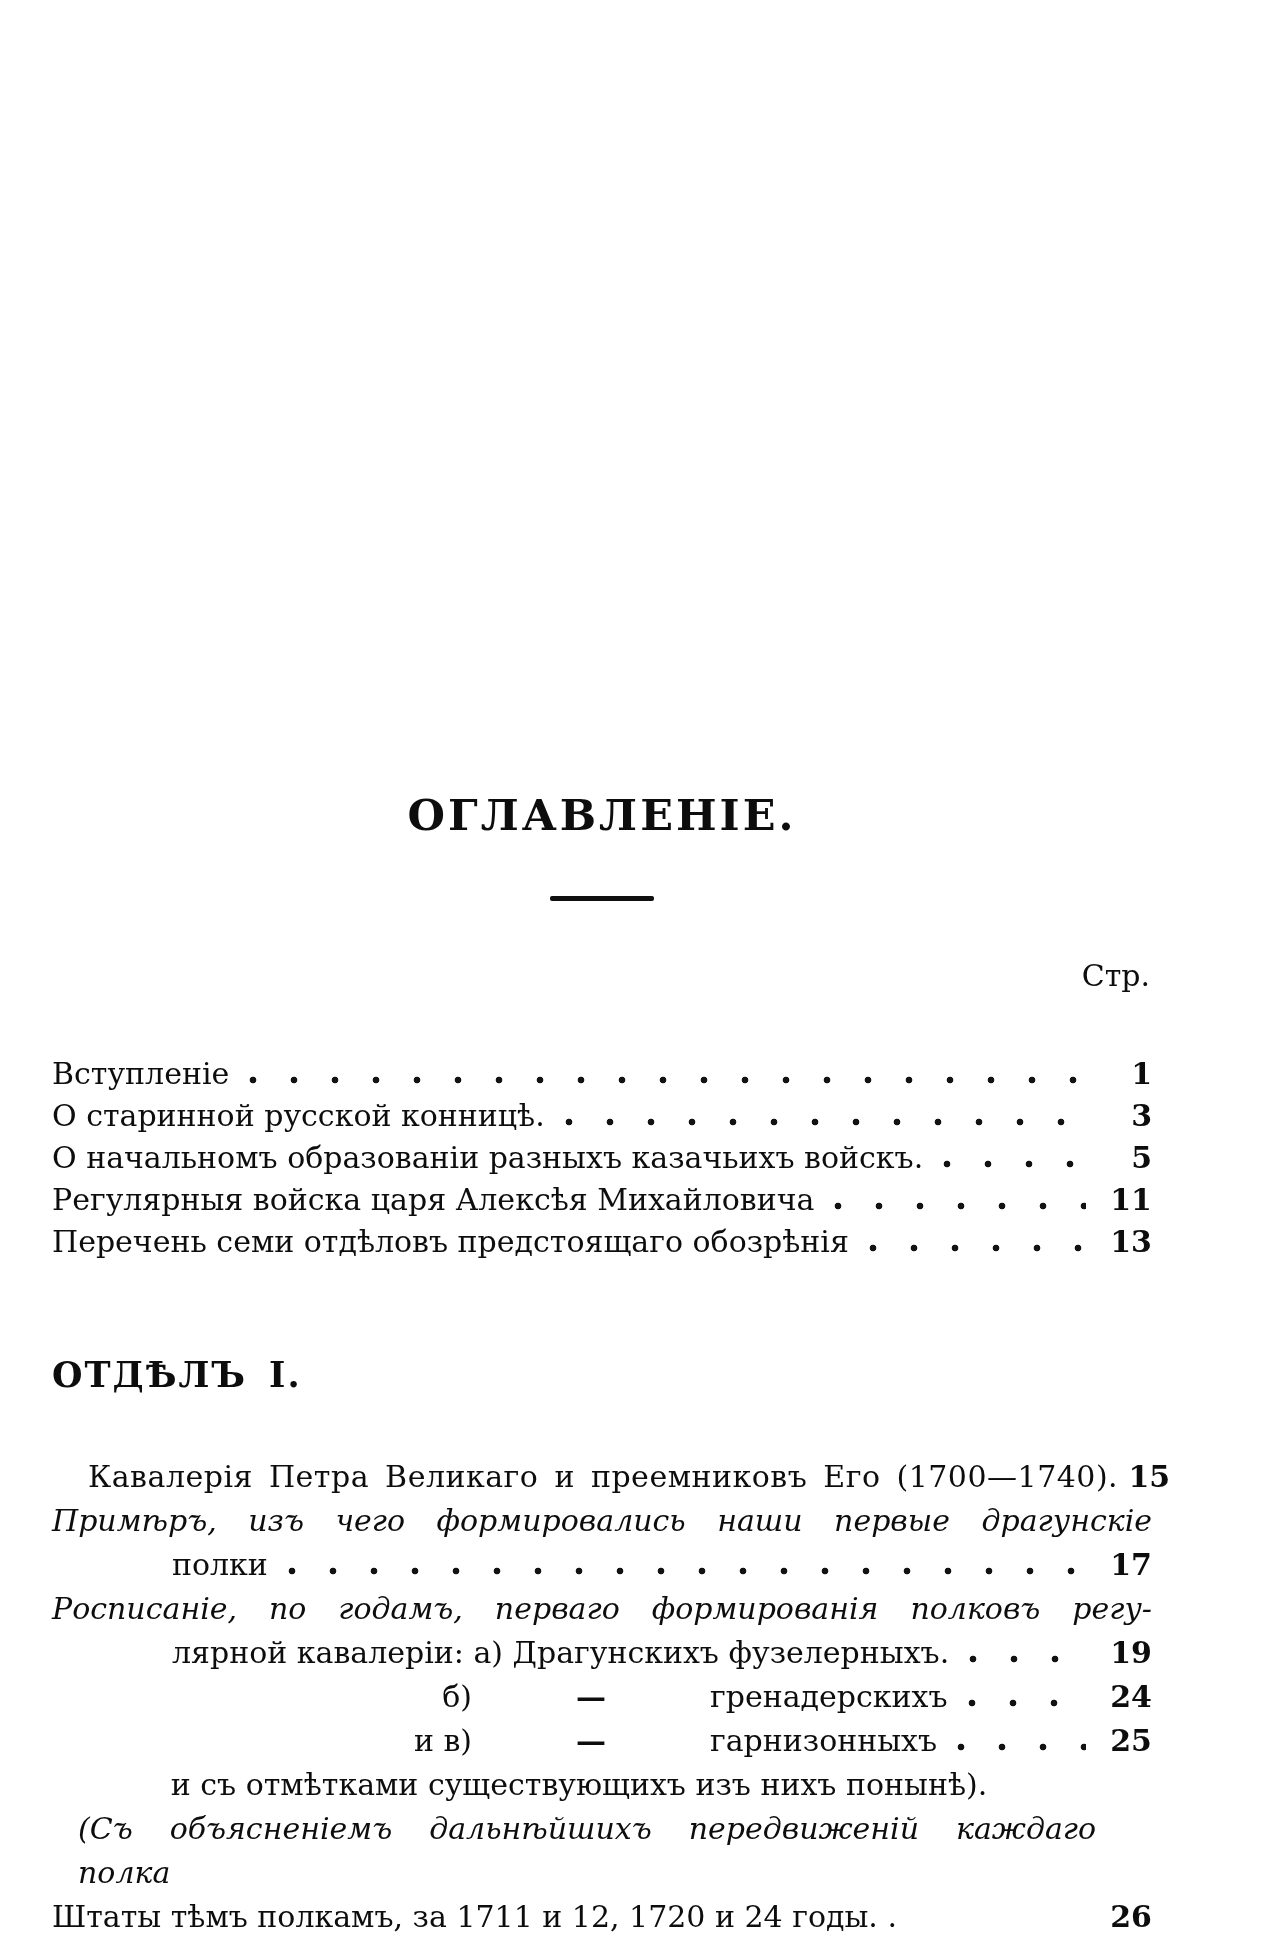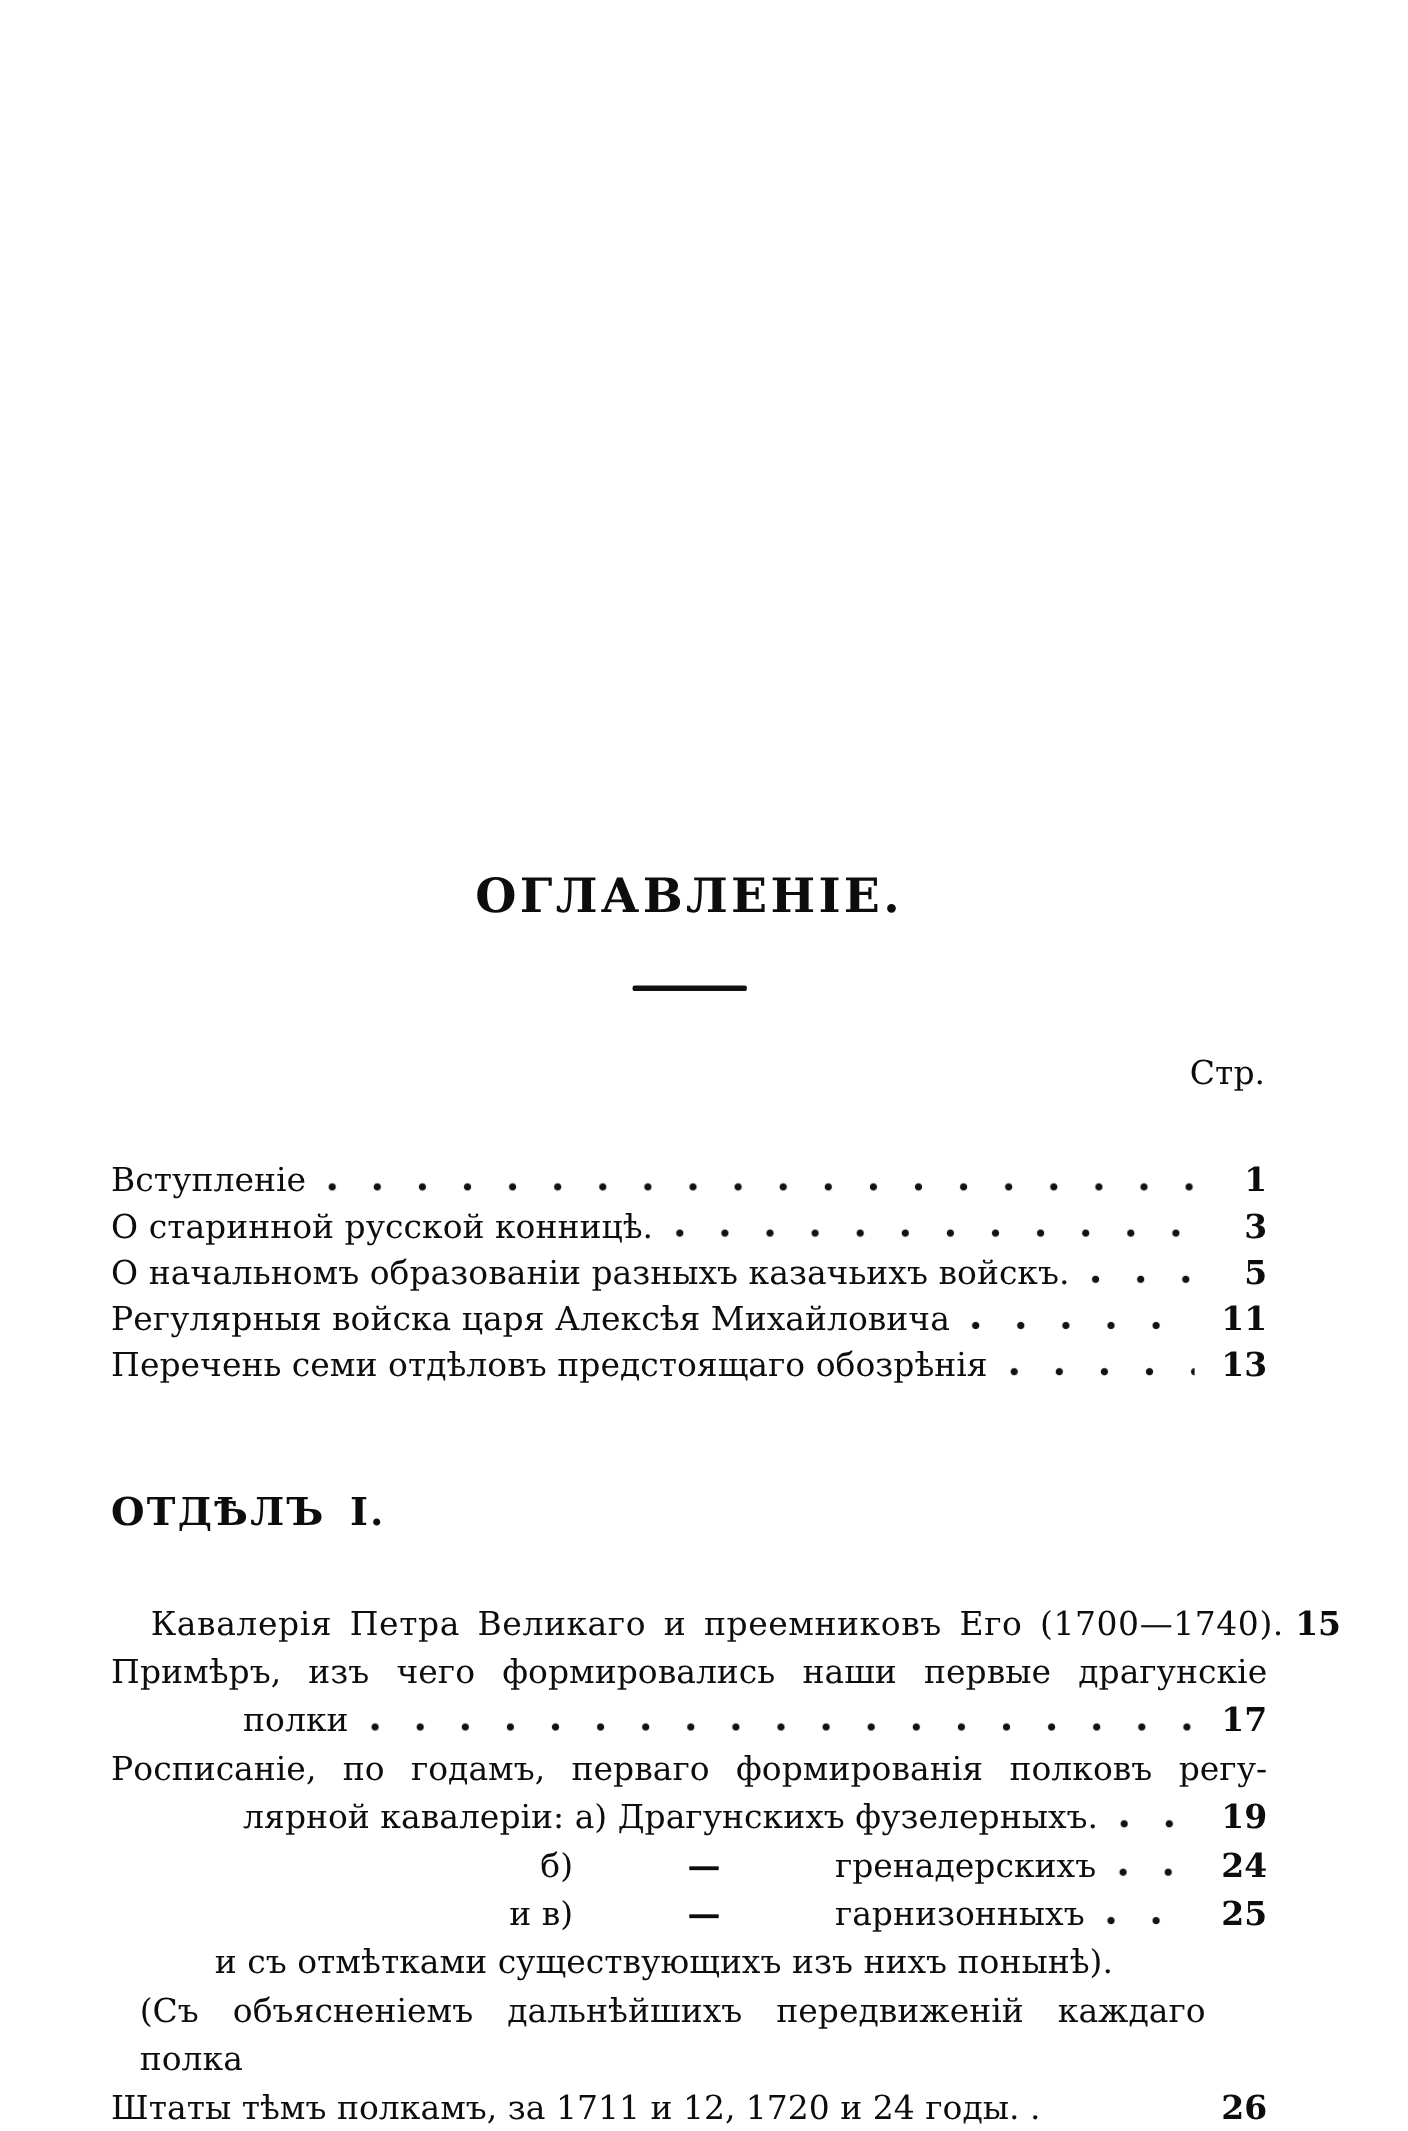--- a/index.html
+++ b/index.html
@@ -6,21 +6,21 @@
   body {
     width: 1280px; height: 1937px;
     background: #ffffff;
     color: #0d0d0d;
     font-family: "DejaVu Serif", serif;
     overflow: hidden;
   }
   .sheet {
     width: 1280px; height: 1937px;
     box-sizing: border-box;
-    padding: 0 128px 0 101px;
+    padding: 0 128px 0 52px;
     background: #ffffff;
   }
   
   .doc-title {
     margin: 0;
     padding-top: 790px;
     font-size: 43px;
     line-height: 50px;
     font-weight: 700;
     text-align: center;
@@ -46,21 +46,21 @@
     align-items: baseline;
     font-size: 30px;
     line-height: 42px;
     white-space: nowrap;
   }
   .section .row { line-height: 44px; }
   .row.italic > .t { letter-spacing: 0.5px; word-spacing: 6px; margin-left: 36px; }
   .row.ind { padding-left: 120px; }
   .t { flex: 0 1 auto; }
   .t.grow { flex: 1 1 auto; white-space: normal; }
-  .t.spread { text-align: justify; text-align-last: justify; word-spacing: 4px; }
+  .t.spread { text-align: justify; text-align-last: justify; word-spacing: 4px; font-style: italic; }
   .t.center { text-align: center; }
   .row.note .t { padding: 0 56px 0 26px; }
   .row.note2 .t { padding-right: 46px; }
   .dots {
     flex: 1 1 auto;
     height: 8px;
     margin: 0 14px 0 18px;
     background-image: radial-gradient(circle at 4px 4px, #121212 2.9px, rgba(0,0,0,0) 3.7px);
     background-size: 41px 8px;
     background-repeat: repeat-x;

